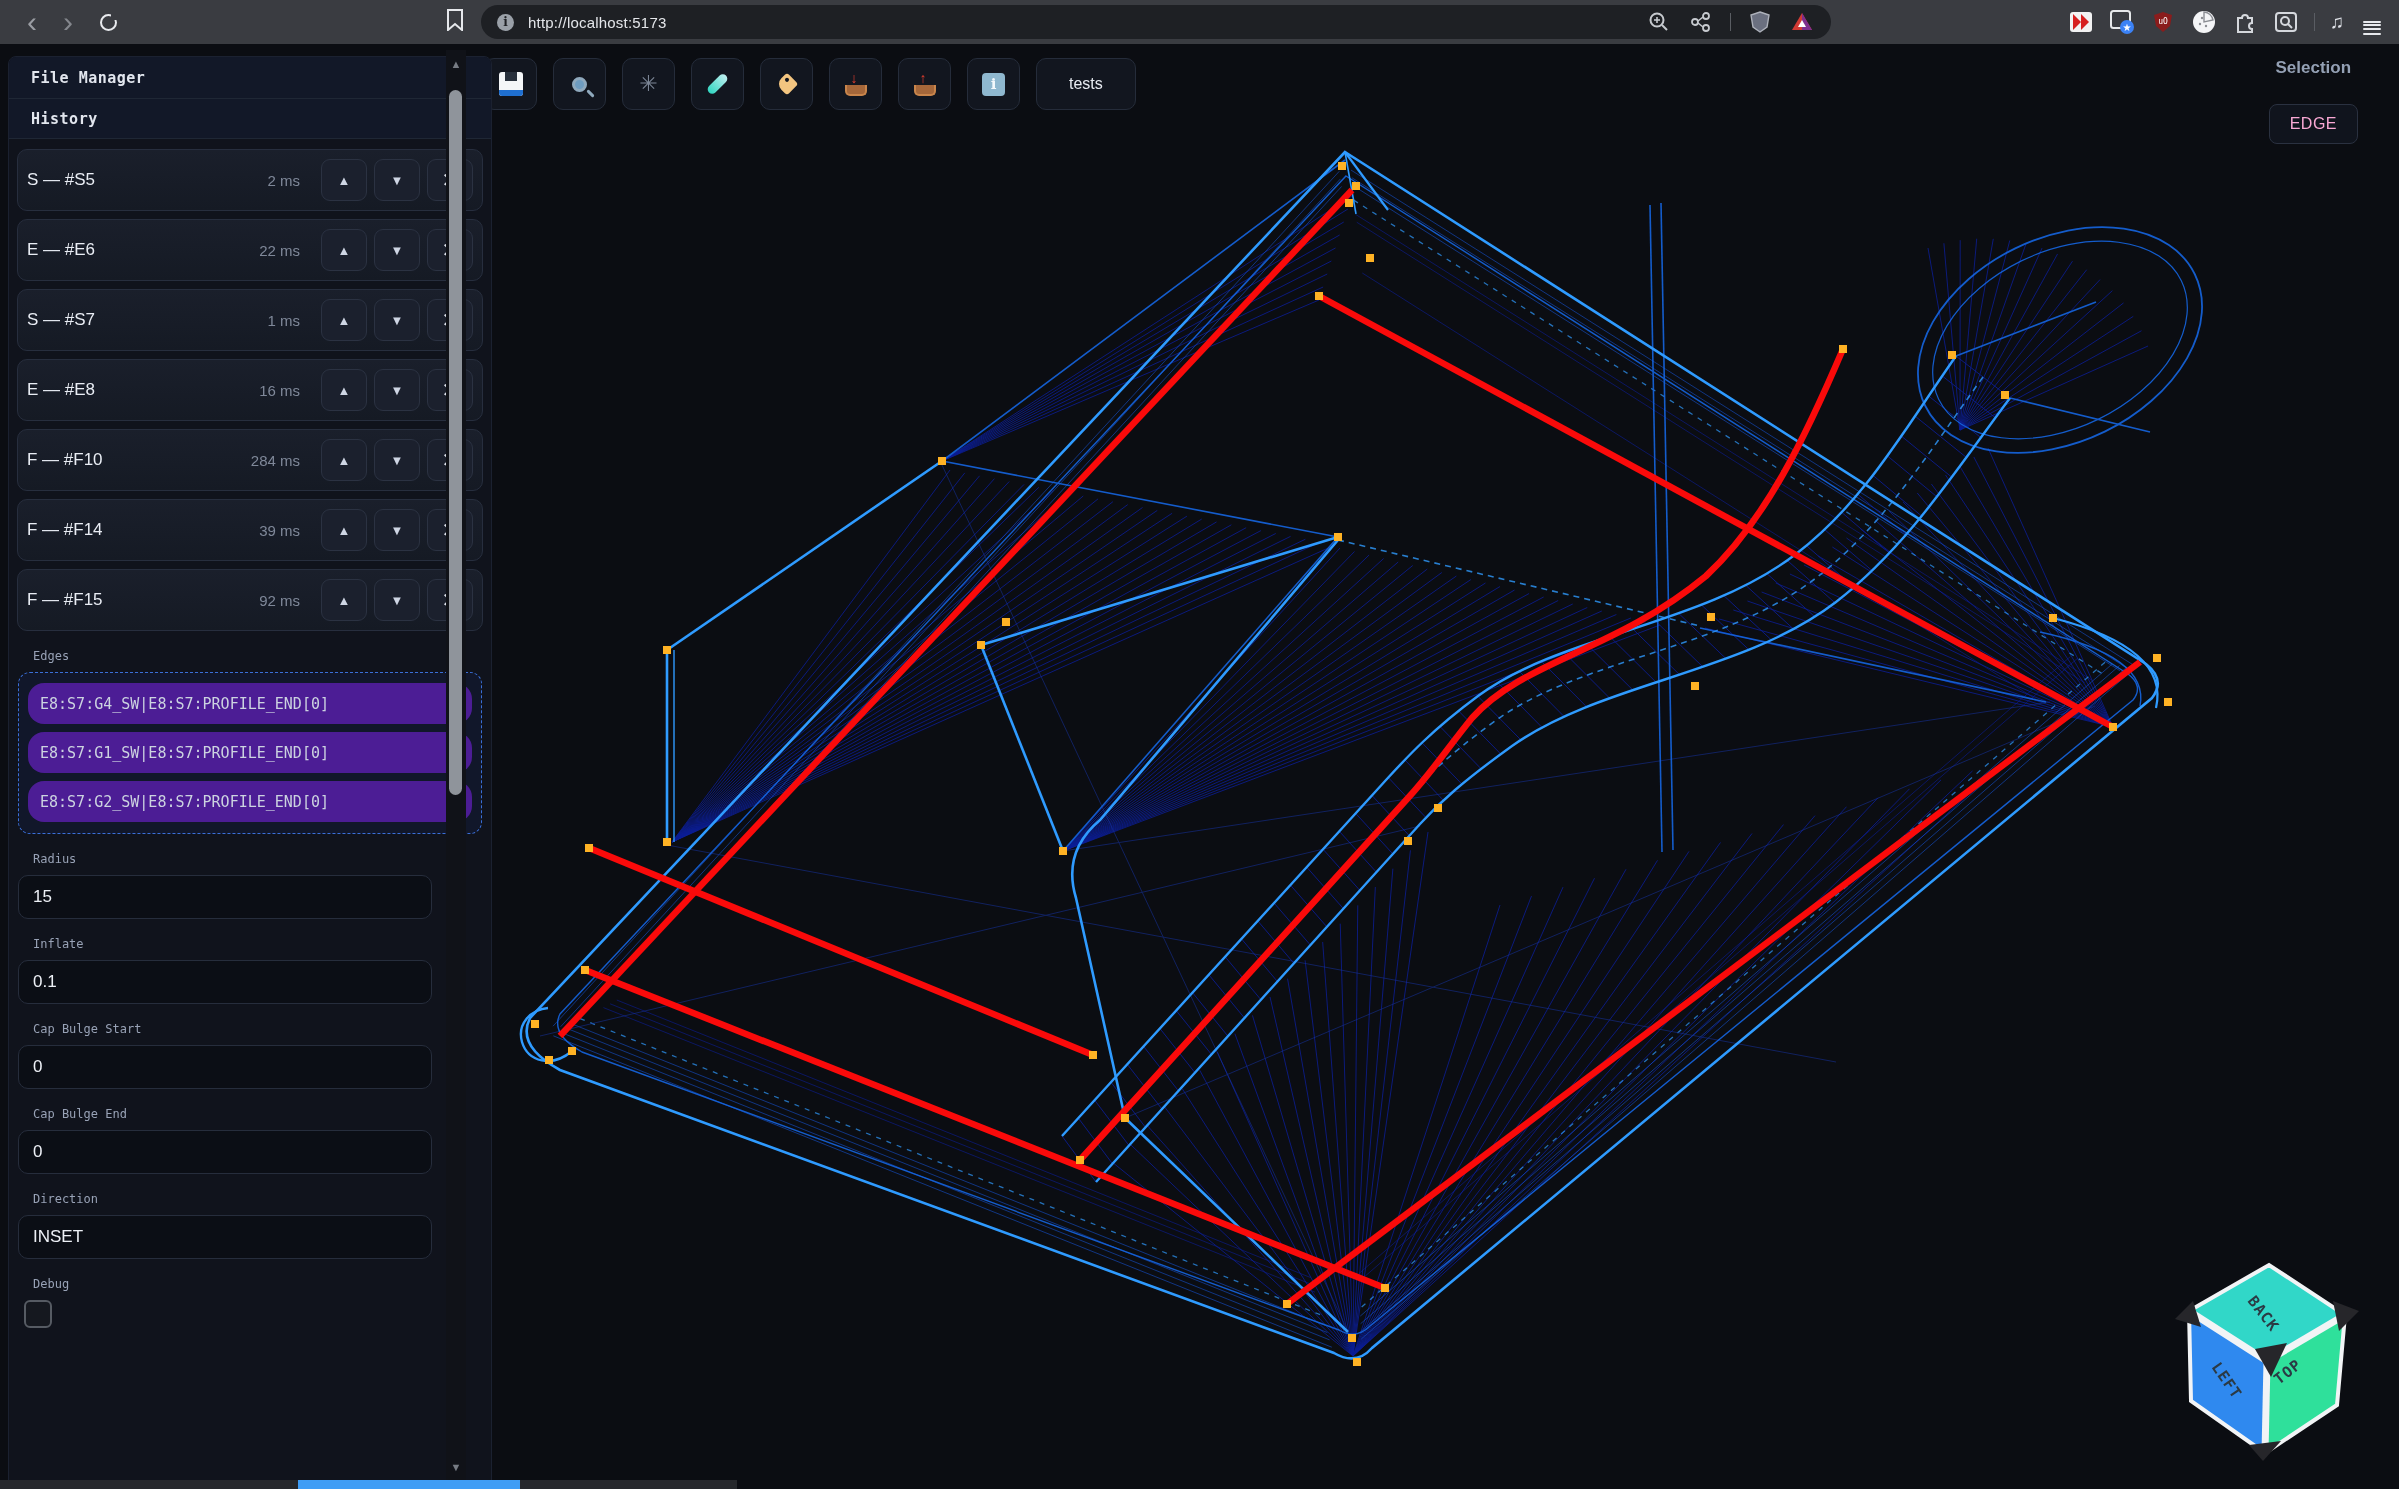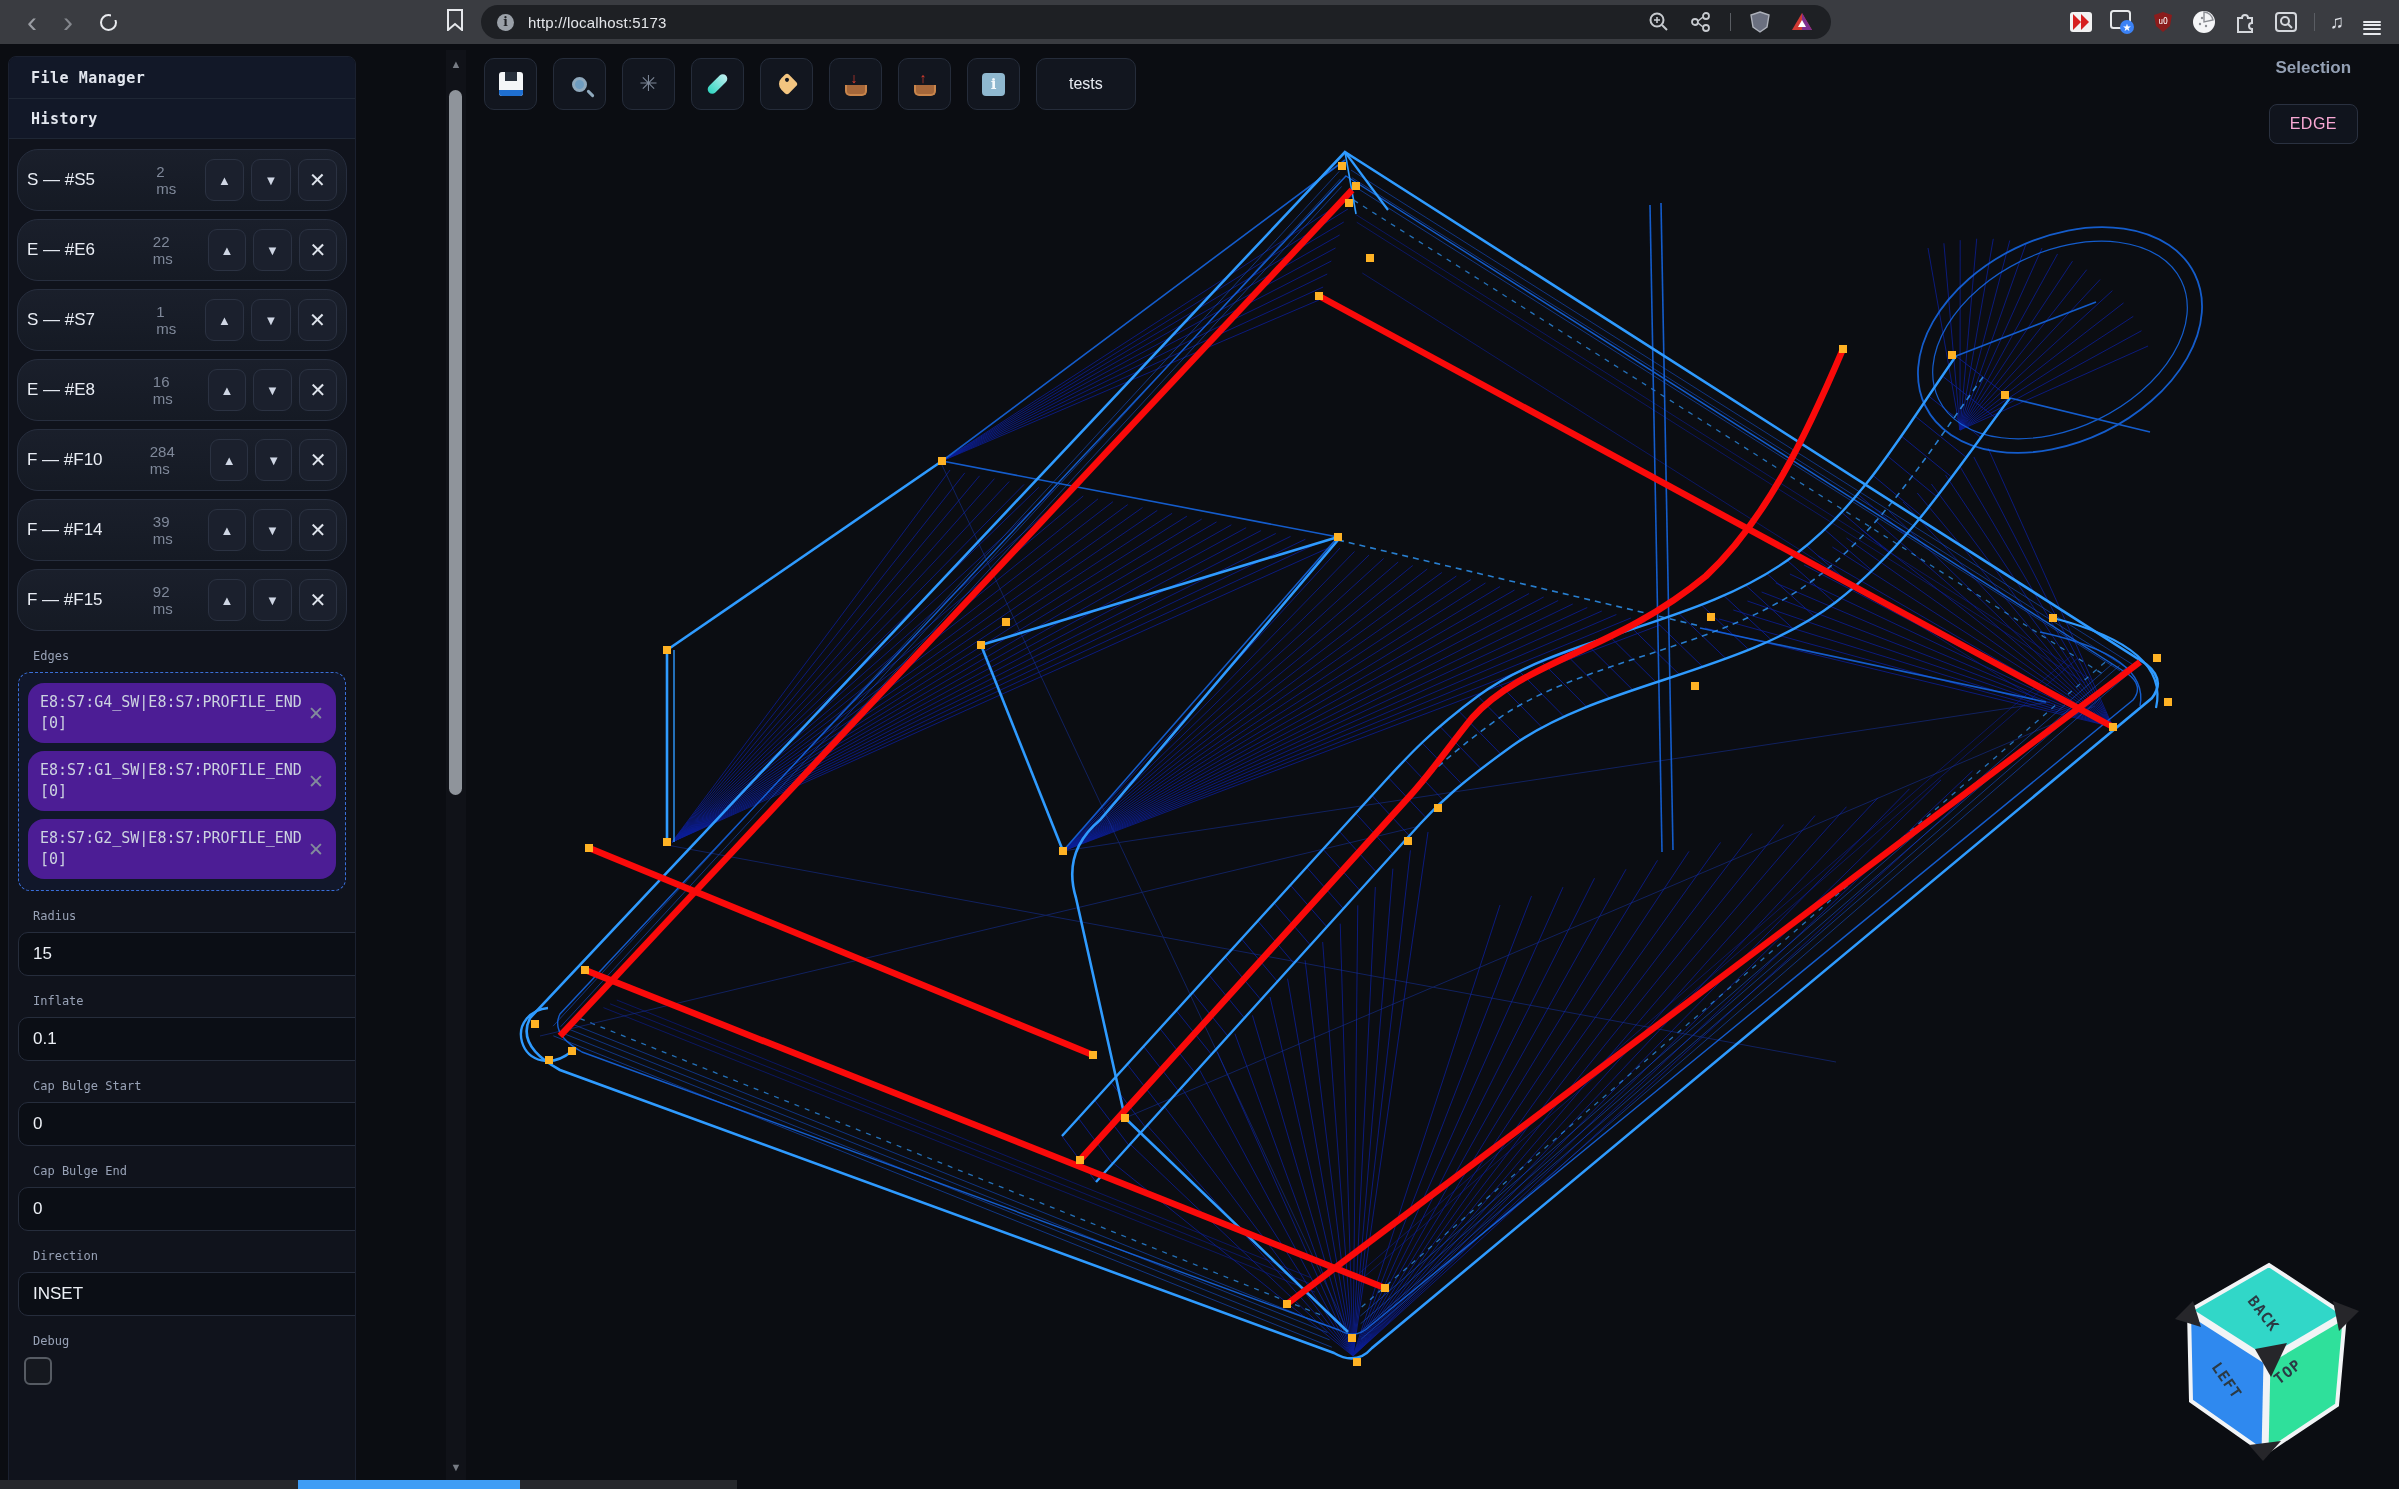--- a/index.html
+++ b/index.html
@@ -21,28 +21,28 @@
                 font-size:12px; font-weight:bold; text-align:center; line-height:17px; font-family:"DejaVu Serif",serif; }
   #url-text { color:#e4e6ea; font-size:15px; margin-left:14px; letter-spacing:.2px; }
   .url-right { margin-left:auto; display:flex; align-items:center; gap:16px; }
   .chrome-right { position:absolute; right:14px; top:0; height:44px; display:flex; align-items:center; gap:15px; }
   .bicon { display:flex; align-items:center; justify-content:center; width:26px; height:26px; }
   .vsep { width:1px; height:18px; background:#5a5d63; }
   .menu-bars span { display:block; width:18px; height:2px; background:#e8eaee; margin:2.5px 0; border-radius:1px; }
   .glyph { color:#dfe2e8; font-size:19px; }
 
   
-  #sidebar { position:absolute; left:8px; top:56px; width:348px; height:1425px; background:#10131c;
+  #sidebar { position:absolute; left:8px; top:56px; width:484px; height:1425px; background:#10131c;
              border:1px solid #1b2130; border-radius:8px 8px 0 0; z-index:40; overflow:hidden; }
   .section-head { height:42px; display:flex; align-items:center; padding-left:22px; background:#121828;
                   border-bottom:1px solid #1f2735; color:#e2e6ee; font-size:15px; font-weight:bold;
                   font-family:"DejaVu Sans Mono", monospace; letter-spacing:.5px; }
   #history-list { padding:10px 8px 0 8px; }
   .hist-card { height:62px; margin-bottom:8px; background:linear-gradient(#1a1f2b,#151a24);
-               border:1px solid #272e3e; border-radius:21px; display:flex; align-items:center; padding:0 9px; }
+               border:1px solid #272e3e; border-radius:10px; display:flex; align-items:center; padding:0 9px; }
   .hist-name { color:#e9edf4; font-size:17px; width:152px; }
   .hist-ms { color:#7f8899; font-size:15px; margin-left:auto; margin-right:14px; }
   .hist-btn { width:46px; height:42px; background:#1b202d; border:1px solid #2b3242; border-radius:9px;
               color:#cfd6e4; font-size:13px; display:flex; align-items:center; justify-content:center;
               margin-left:7px; cursor:pointer; }
   .hist-btn.close { font-size:20px; color:#dfe4ec; }
   .side-label { margin:18px 0 9px 24px; color:#98a2b6; font-size:12px;
                 font-family:"DejaVu Sans Mono", monospace; }
   #edge-chips { margin:0 9px; border:1.5px dashed #3a6fd8; border-radius:12px; padding:10px 9px 3px 9px; background:#11172a; }
   .chip { background:#4c1d95; border-radius:16px; padding:9px 12px; margin-bottom:8px; display:flex;align-items:flex-end; }

